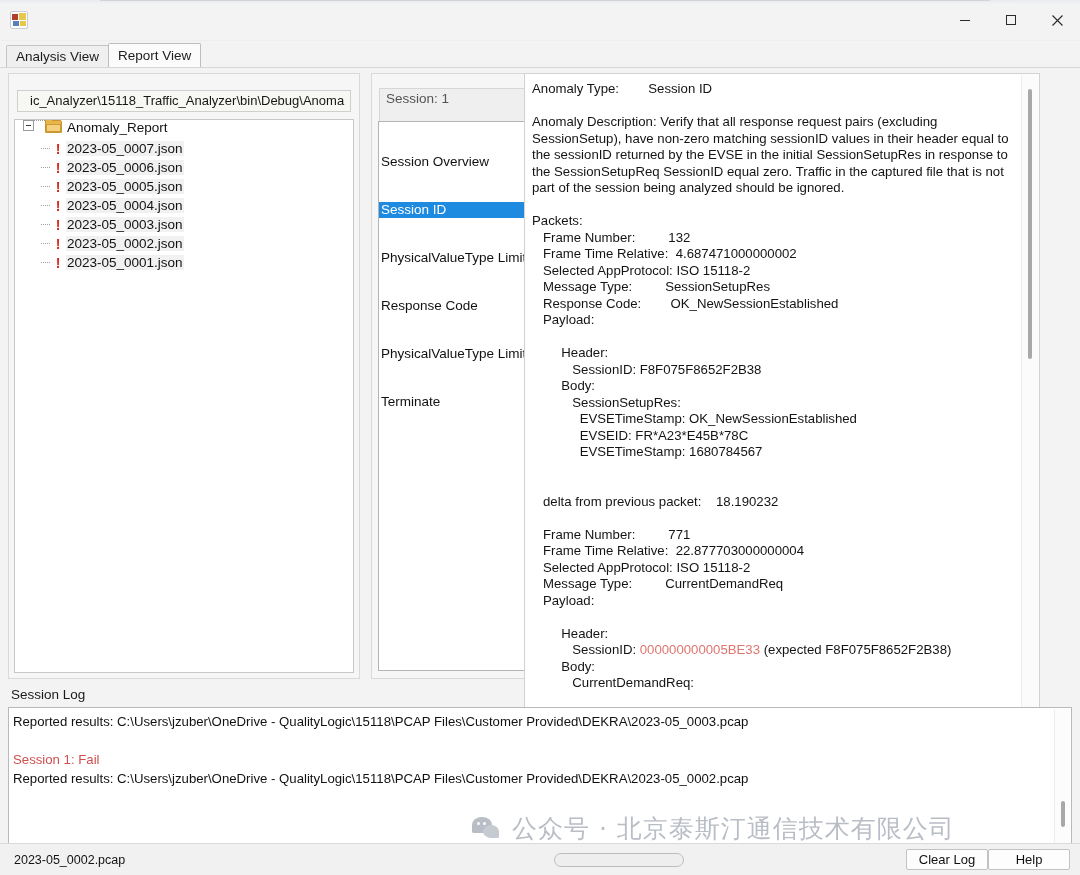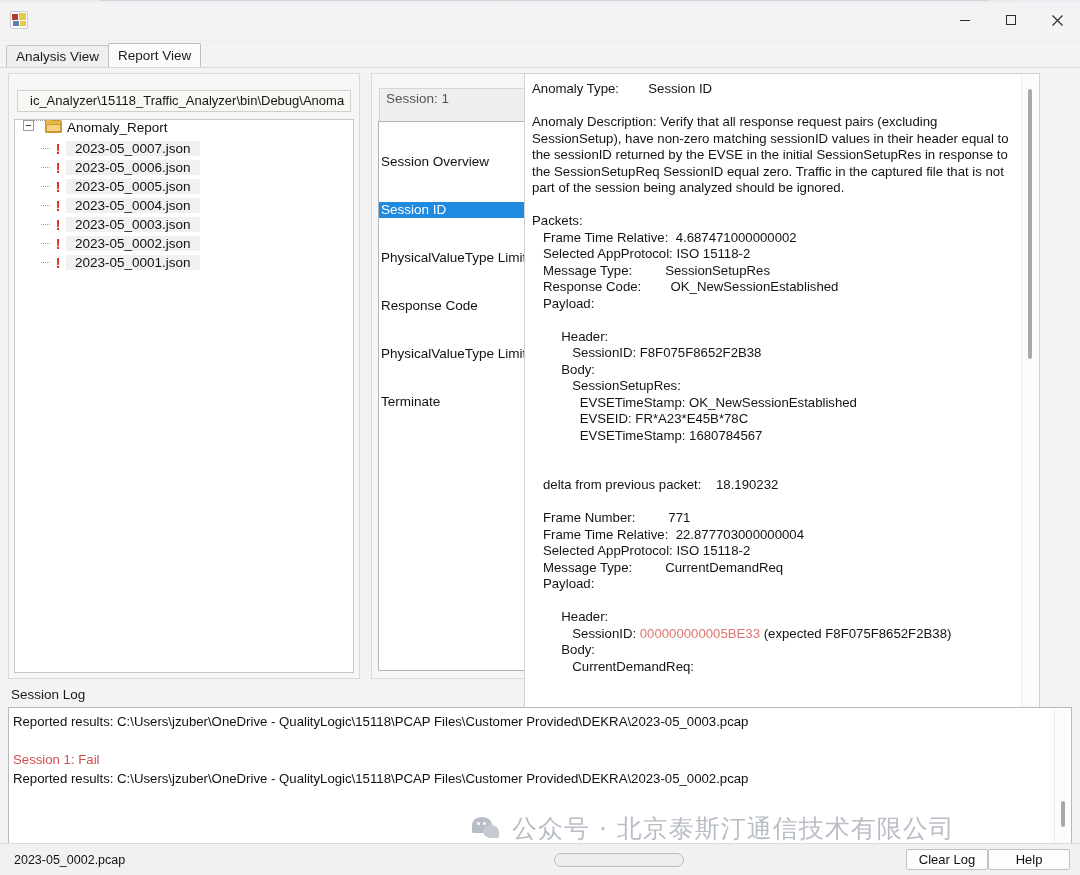--- a/index.html
+++ b/index.html
@@ -241,21 +241,21 @@
     color: #d52b1e;
     font-weight: bold;
     font-size: 14px;
     width: 16px;
     text-align: center;
     flex: 0 0 auto;
     line-height: 14px;
   }
   .tree-item .label {
     background: #f1f1f1;
-    padding: 0 9px;
+    padding: 0 1px;
   }
 
   
   #session-panel { left: 371px; top: 5px; width: 180px; height: 606px; background:#f6f6f6; }
   .session-head {
     position: absolute;
     left: 7px; top: 14px; right: 7px;
     height: 34px;
     background: #efefef;
     border: 1px solid #d6d6d6;
@@ -568,20 +568,21 @@
       <div class="detail-inner" id="detail-inner">
           <div class="d-line">Anomaly Type:        Session ID</div>
           <div class="d-blank"></div>
           <div class="d-line">Anomaly Description: Verify that all response request pairs (excluding</div>
           <div class="d-line">SessionSetup), have non-zero matching sessionID values in their header equal to</div>
           <div class="d-line">the sessionID returned by the EVSE in the initial SessionSetupRes in response to</div>
           <div class="d-line">the SessionSetupReq SessionID equal zero. Traffic in the captured file that is not</div>
           <div class="d-line">part of the session being analyzed should be ignored.</div>
           <div class="d-blank"></div>
           <div class="d-line">Packets:</div>
+          <div class="d-line">   Frame Number:         132</div>
           <div class="d-line">   Frame Time Relative:  4.687471000000002</div>
           <div class="d-line">   Selected AppProtocol: ISO 15118-2</div>
           <div class="d-line">   Message Type:         SessionSetupRes</div>
           <div class="d-line">   Response Code:        OK_NewSessionEstablished</div>
           <div class="d-line">   Payload:</div>
           <div class="d-blank"></div>
           <div class="d-line">        Header:</div>
           <div class="d-line">           SessionID: F8F075F8652F2B38</div>
           <div class="d-line">        Body:</div>
           <div class="d-line">           SessionSetupRes:</div>

